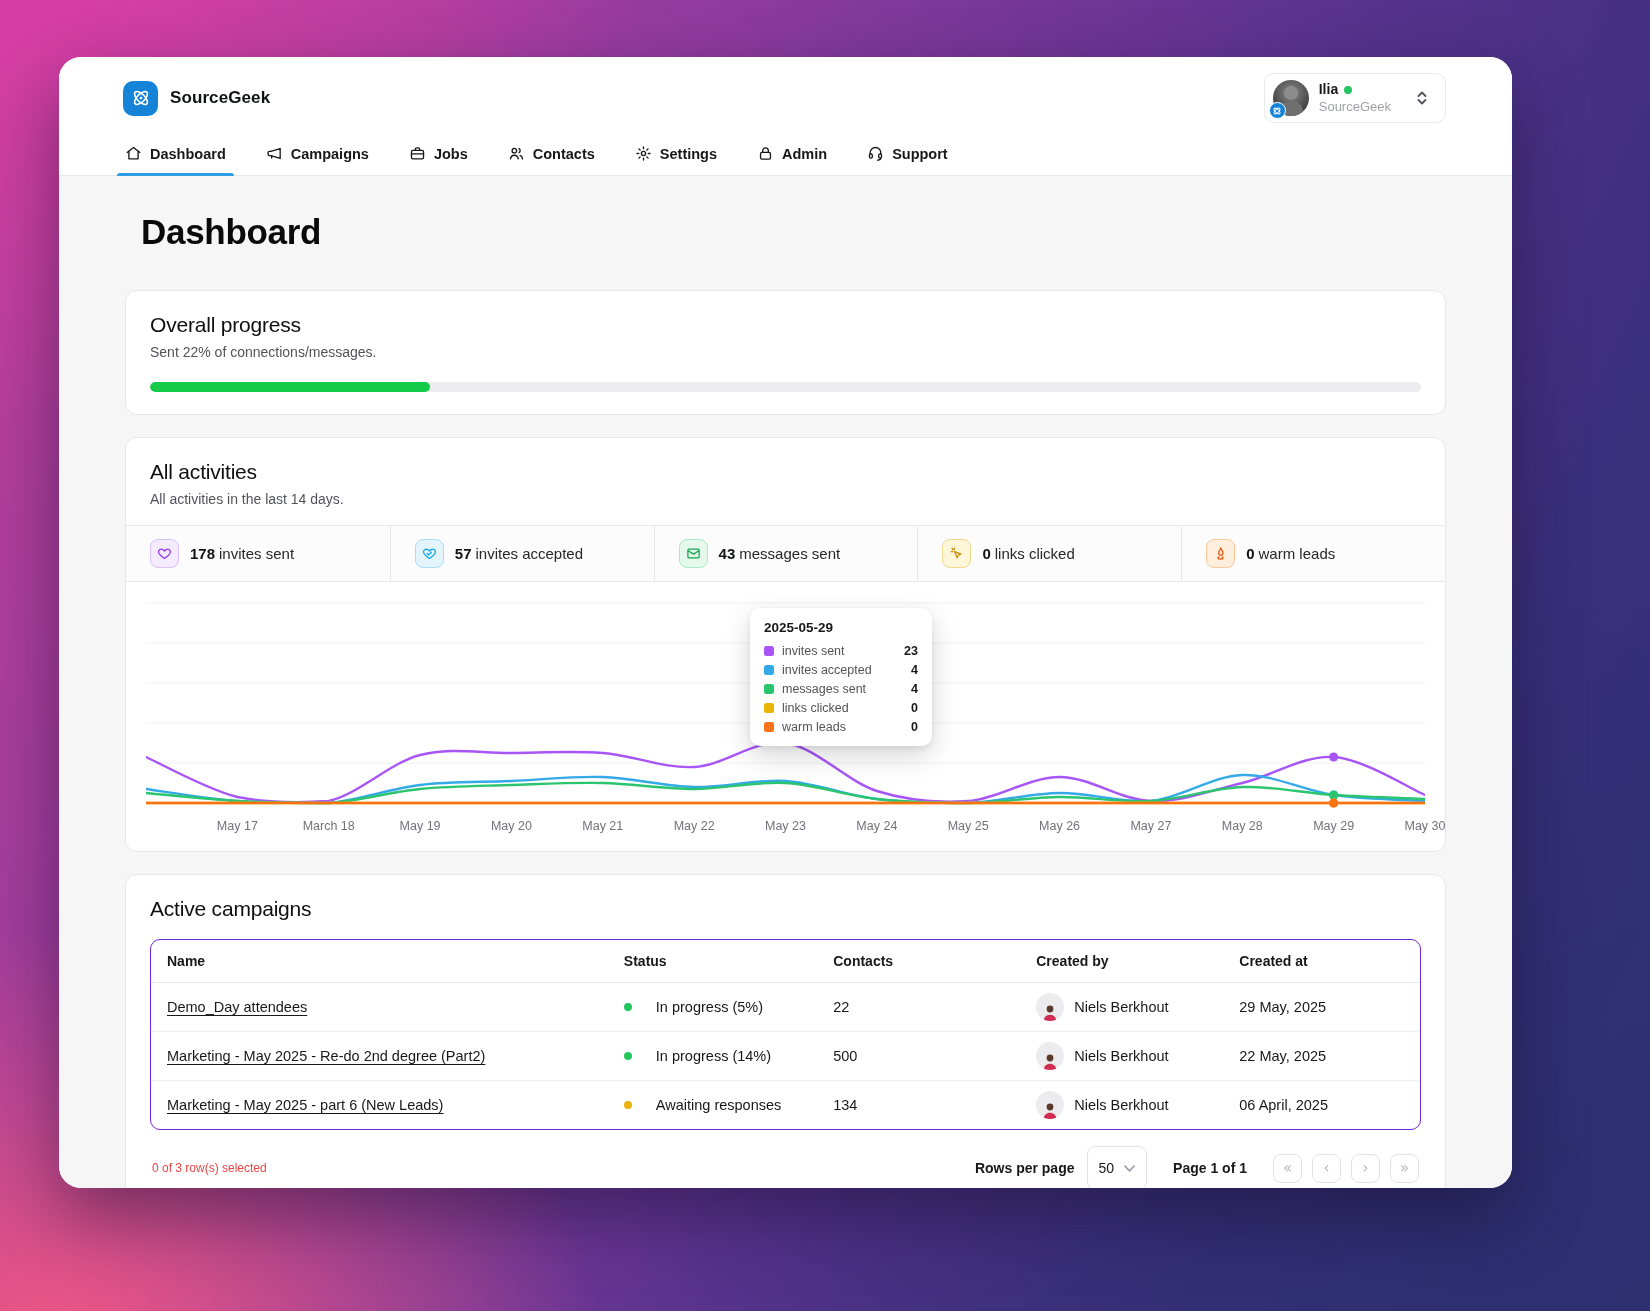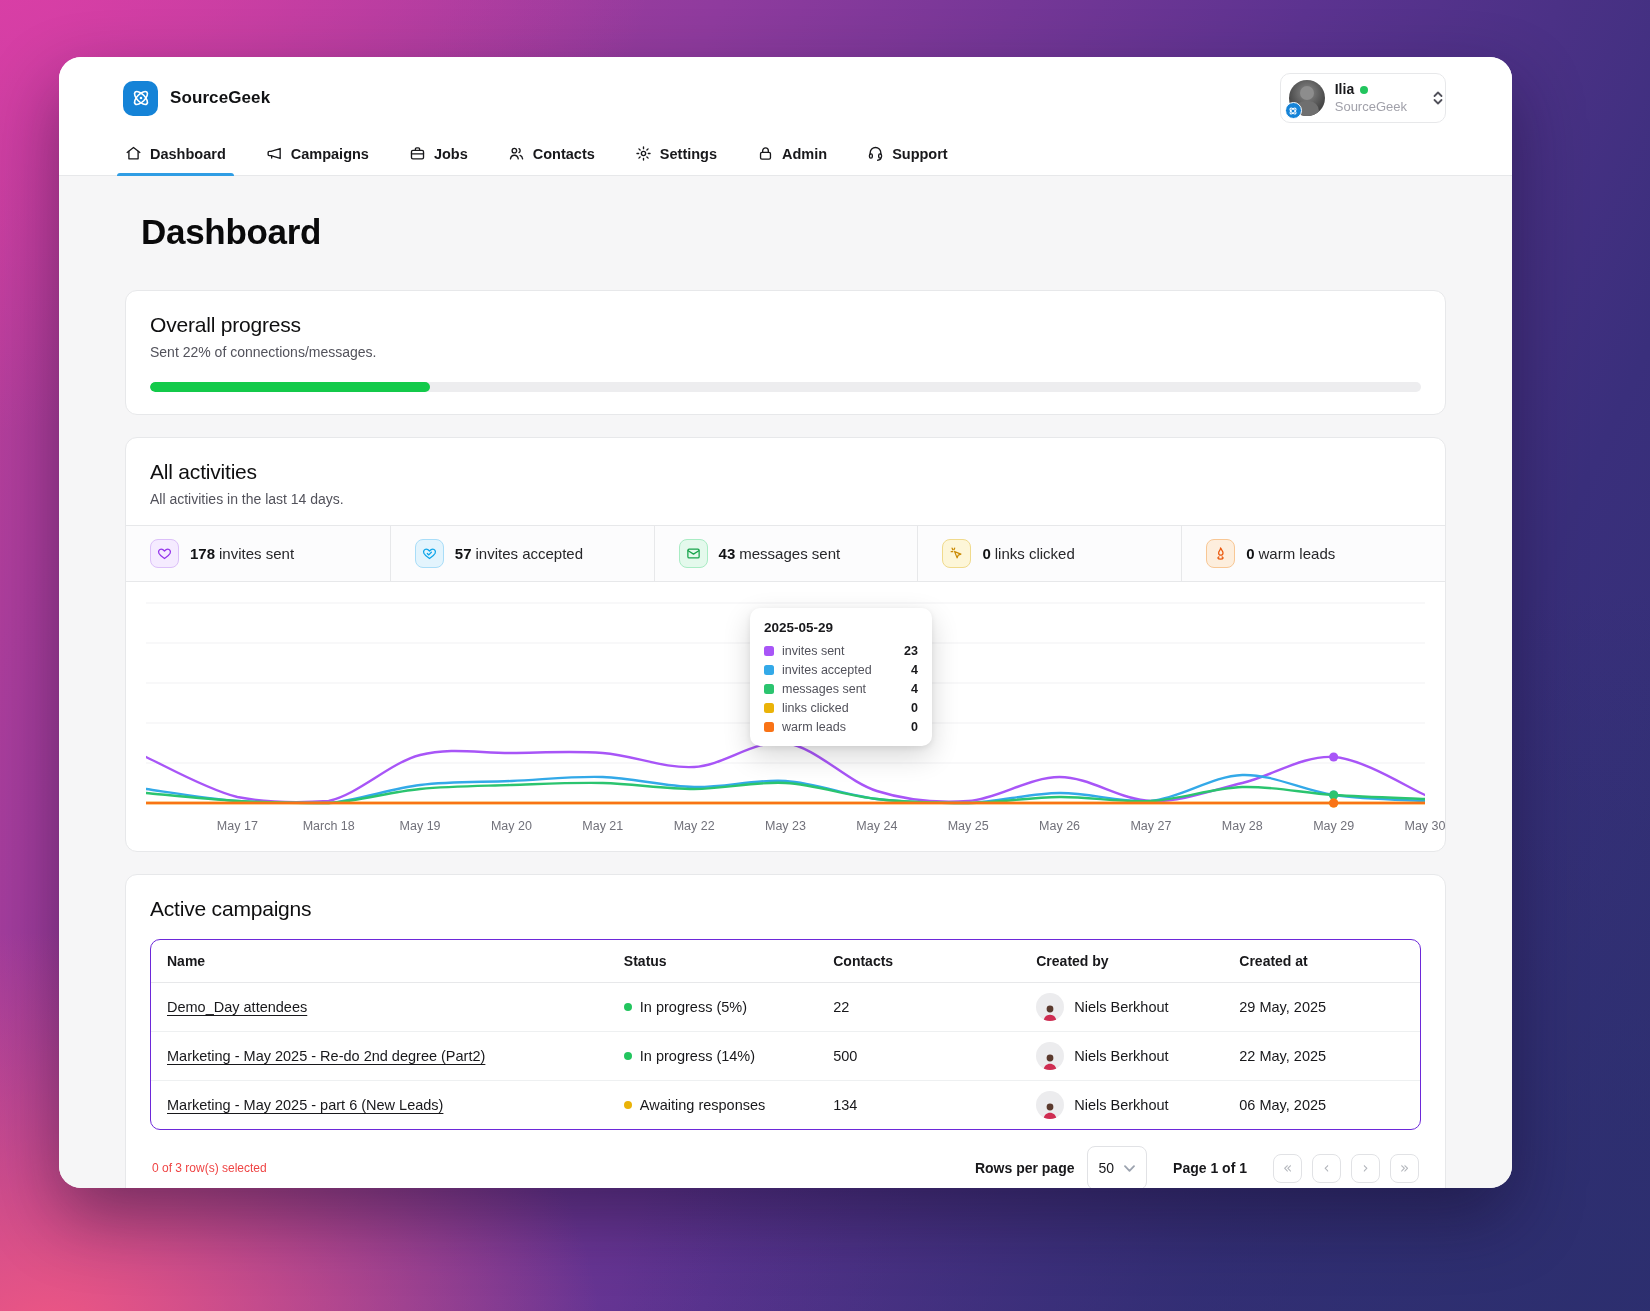--- a/index.html
+++ b/index.html
@@ -18,21 +18,21 @@
     background:#fff; border-radius:22px; overflow:hidden;
     box-shadow:0 30px 70px rgba(20,10,40,.45);
     display:flex; flex-direction:column;
   }
   
   .app-header { background:#fff; }
   .header-top { display:flex; align-items:center; justify-content:space-between; padding:16px 66px 4px 64px; }
   .brand { display:flex; align-items:center; gap:12px; }
   .brand-logo { width:35px; height:35px; border-radius:10px; background:#1583d7; display:flex; align-items:center; justify-content:center; }
   .brand-name { font-size:17px; font-weight:700; color:#111214; letter-spacing:.1px; }
-  .user-pill { display:flex; align-items:center; gap:10px; border:1px solid #e7e8ea; border-radius:10px; padding:6px 0 6px 8px; cursor:pointer; }
+  .user-pill { display:flex; align-items:center; gap:10px; border:1px solid #e7e8ea; border-radius:10px; padding:6px 16px 6px 8px; cursor:pointer; }
   .avatar-wrap { position:relative; width:36px; height:36px; }
   .avatar { width:36px; height:36px; border-radius:50%; background:radial-gradient(circle at 50% 35%, #8a8a8a 0%, #4c4c4c 60%, #2e2e2e 100%); overflow:hidden; position:relative; }
   .avatar::after { content:""; position:absolute; left:50%; top:58%; transform:translateX(-50%); width:24px; height:22px; border-radius:10px 10px 0 0; background:#6f6f6f; }
   .avatar::before { content:""; position:absolute; left:50%; top:18%; transform:translateX(-50%); width:14px; height:14px; border-radius:50%; background:#8d8d8d; z-index:1; }
   .avatar-badge { position:absolute; left:-4px; bottom:-3px; width:17px; height:17px; border-radius:50%; background:#1583d7; border:1.5px solid #fff; display:flex; align-items:center; justify-content:center; }
   .user-meta { display:flex; flex-direction:column; line-height:1.25; }
   .user-name-row { display:flex; align-items:center; gap:6px; font-size:14px; font-weight:700; color:#18181b; }
   .user-status-dot { width:8px; height:8px; border-radius:50%; }
   .user-org { font-size:13px; color:#a1a1aa; }
   .updown { color:#52525b; margin-left:14px; display:flex; }
@@ -69,21 +69,21 @@
   .tip-row { display:flex; align-items:center; gap:8px; font-size:12.5px; color:#52525b; margin-top:5px; }
   .tip-sq { width:10px; height:10px; border-radius:2.5px; flex:none; }
   .tip-val { margin-left:auto; color:#18181b; font-weight:600; }
   
   .table-box { border:1px solid #6d28d9; border-radius:10px; overflow:hidden; margin-top:18px; }
   table { width:100%; border-collapse:collapse; }
   th { text-align:left; font-size:14px; font-weight:600; color:#18181b; padding:13px 16px; border-bottom:1px solid #e7e8ea; }
   td { font-size:14.5px; color:#18181b; padding:10px 16px; border-bottom:1px solid #eef0f1; }
   tr:last-child td { border-bottom:none; }
   .name-link { color:#18181b; text-decoration:underline; text-underline-offset:3px; cursor:pointer; }
-  .status-cell { display:flex; align-items:center; gap:8px; }
+  .status-cell { display:flex; align-items:center; gap:24px; }
   .status-dot { width:8px; height:8px; border-radius:50%; flex:none; }
   .creator { display:flex; align-items:center; gap:10px; }
   .creator-avatar { width:28px; height:28px; border-radius:50%; background:#ececee; display:flex; align-items:flex-end; justify-content:center; overflow:hidden; }
   
   .table-footer { display:flex; align-items:center; margin-top:16px; padding:0 2px 2px; }
   .selected-text { font-size:12px; color:#ef4444; }
   .footer-right { margin-left:auto; display:flex; align-items:center; gap:26px; }
   .rpp { display:flex; align-items:center; gap:12px; font-size:14px; font-weight:600; color:#18181b; }
   .rpp-select { display:flex; align-items:center; gap:10px; border:1px solid #e1e2e5; border-radius:8px; padding:13px 11px; font-size:14px; font-weight:400; color:#18181b; cursor:pointer; background:#fff; }
   .page-info { font-size:14px; font-weight:600; color:#18181b; }
@@ -413,21 +413,21 @@
                   <span class="creator">
                     <span class="creator-avatar">
                       <svg width="20" height="18" viewBox="0 0 20 18">
                         <circle cx="10" cy="6" r="3.4" fill="#5b3a2e"></circle>
                         <path d="M3.5 18c.6-4.2 3.2-6.3 6.5-6.3s5.9 2.1 6.5 6.3z" fill="#cf2d52"></path>
                       </svg>
                     </span>
                     <span>Niels Berkhout</span>
                   </span>
                 </td>
-              <td>06 May, 2025</td>
+              <td>06 April, 2025</td>
             </tr>
           </tbody>
         </table>
       </div>
 
       <div class="table-footer">
         <span class="selected-text">0 of 3 row(s) selected</span>
         <div class="footer-right">
           <div class="rpp">
             <span>Rows per page</span>

